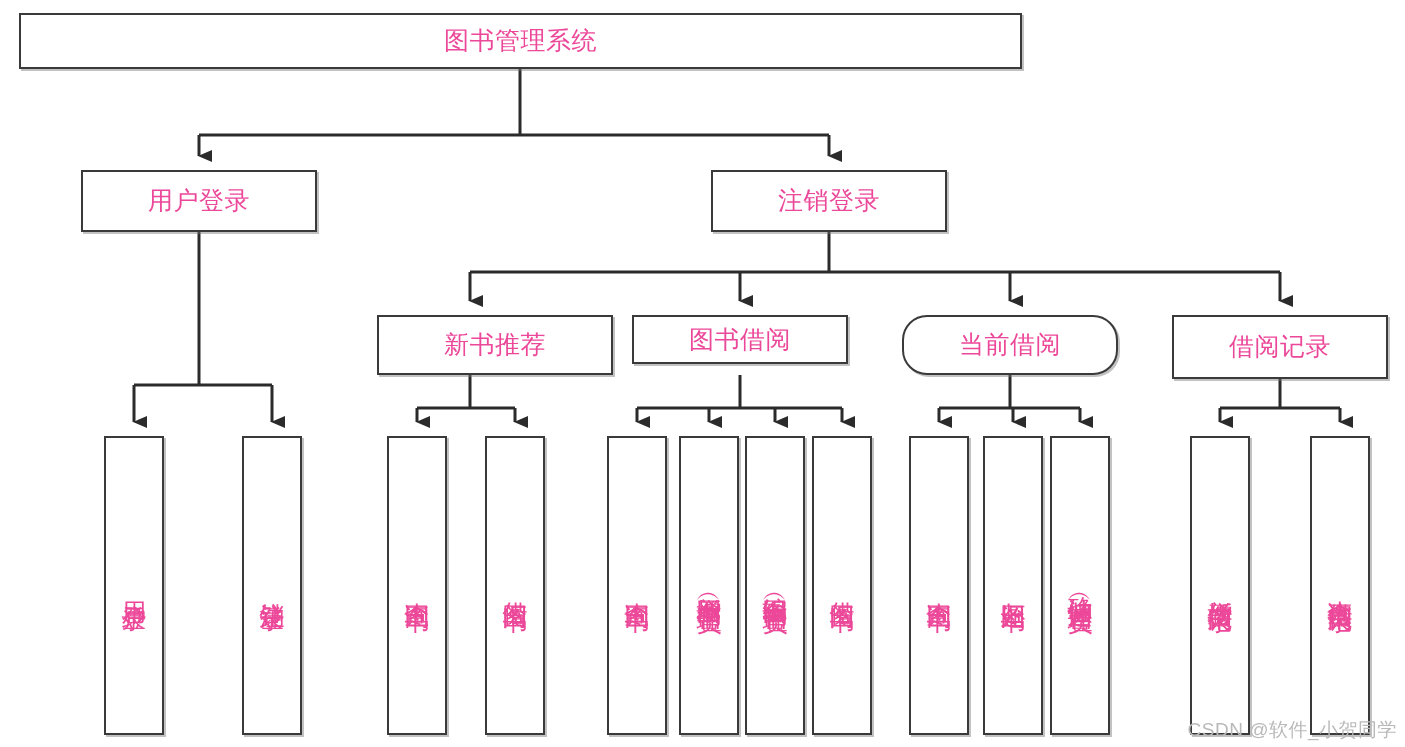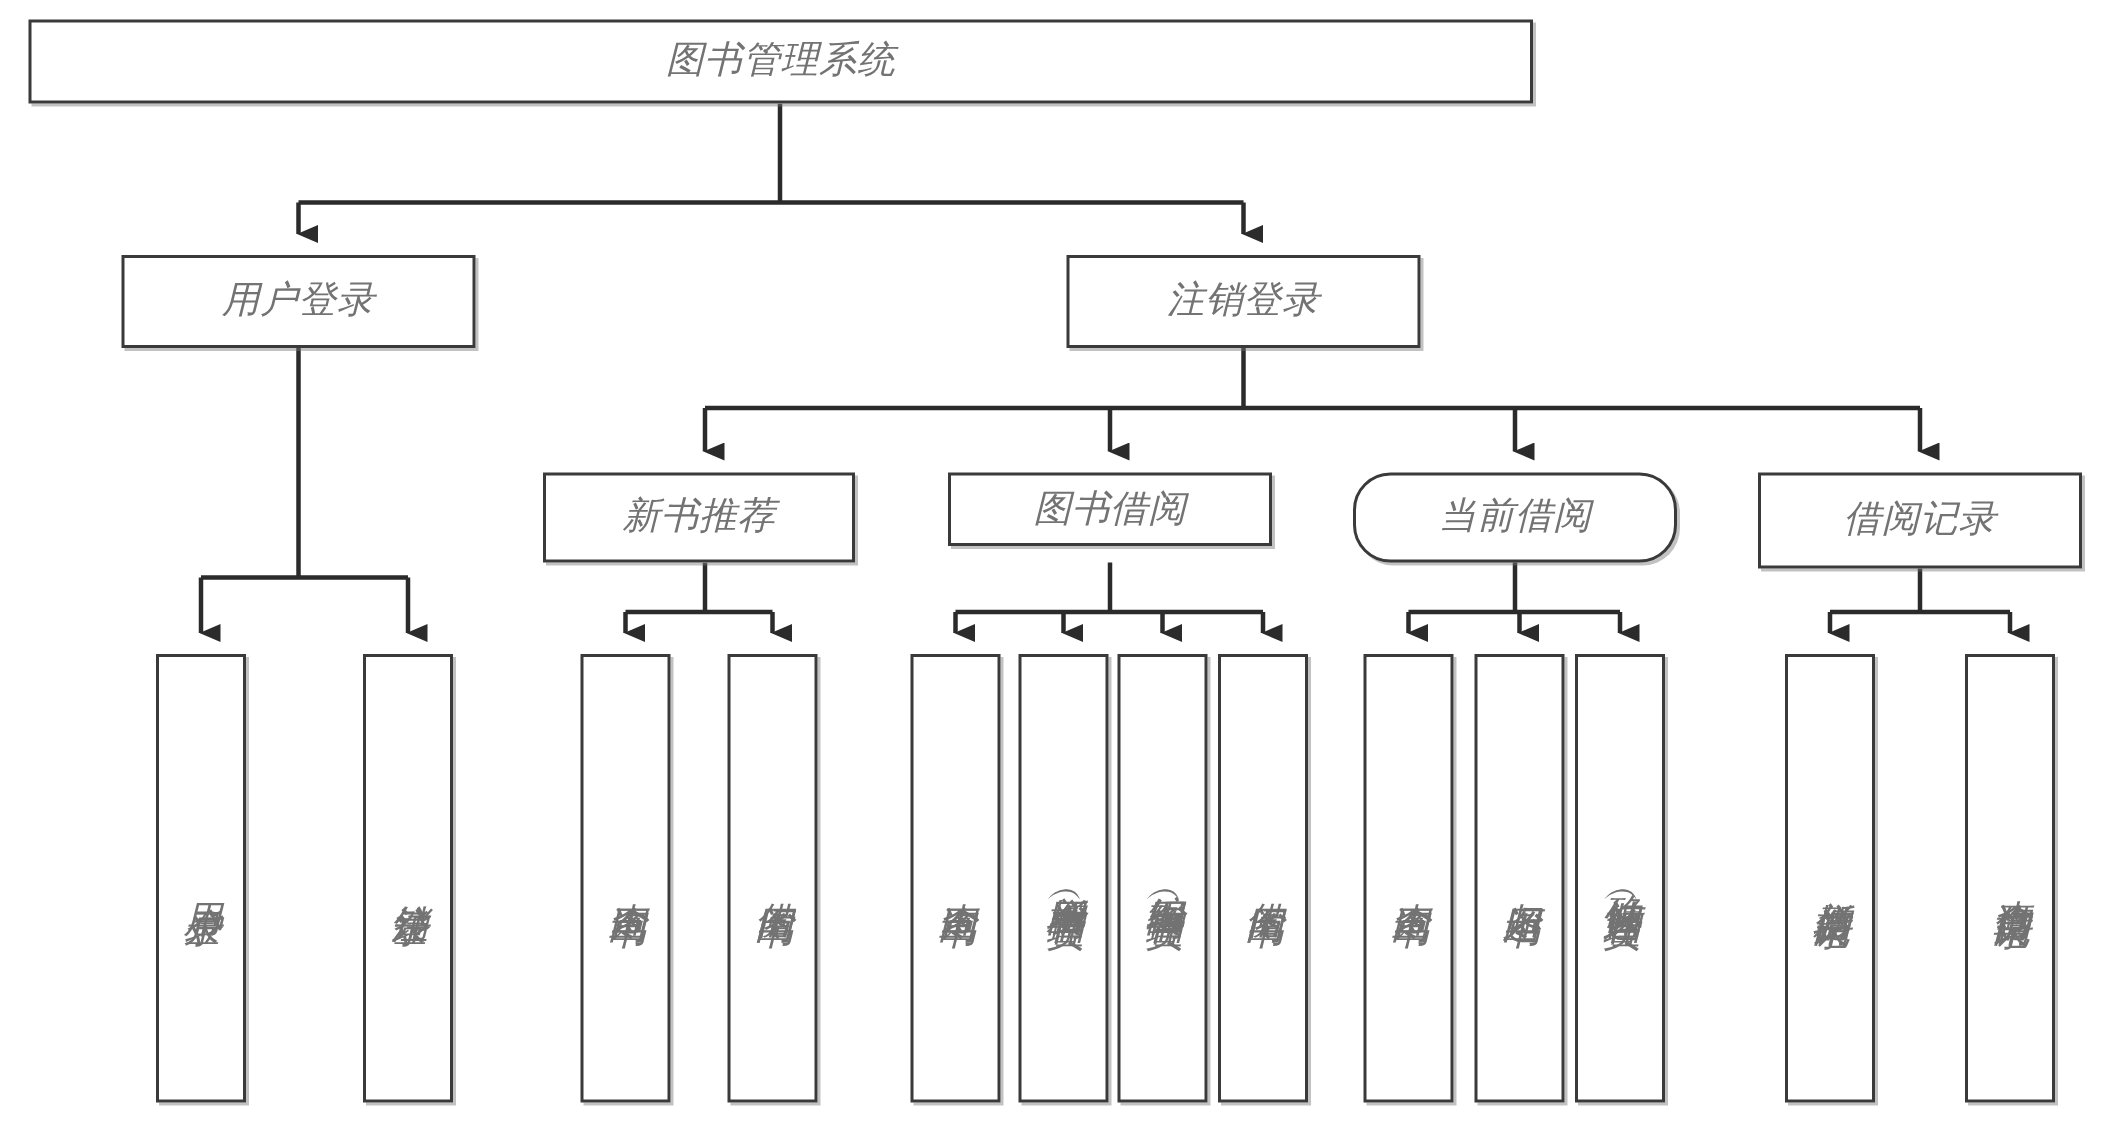--- a/index.html
+++ b/index.html
@@ -26,22 +26,21 @@
   }
   .node-box {
     position: absolute;
     box-sizing: border-box;
     background: #ffffff;
     border: 2px solid #3a3a3a;
     box-shadow: 2px 2px 0 rgba(120,120,120,0.45);
     display: flex;
     align-items: center;
     justify-content: center;
-    color: #737373;
-    font-style: italic;
+    color: #ec4899;
   }
   .node-label {
     display: block;
     text-align: center;
     line-height: 1.18;
     letter-spacing: 0.5px;
     white-space: nowrap;
   }
   .node-box.horizontal .node-label {
     font-size: 25px;
@@ -119,21 +118,21 @@
   <div id="node-layer">
       <div class="node-box horizontal" style="left: 19px; top: 13px; width: 1003px; height: 56px;">
         <span class="node-label">图书管理系统</span>
       </div>
       <div class="node-box horizontal" style="left: 81px; top: 170px; width: 236px; height: 62px;">
         <span class="node-label">用户登录</span>
       </div>
       <div class="node-box horizontal" style="left: 711px; top: 170px; width: 236px; height: 62px;">
         <span class="node-label">注销登录</span>
       </div>
-      <div class="node-box horizontal" style="left: 362px; top: 315px; width: 208px; height: 60px;">
+      <div class="node-box horizontal" style="left: 377px; top: 315px; width: 236px; height: 60px;">
         <span class="node-label">新书推荐</span>
       </div>
       <div class="node-box horizontal" style="left: 632px; top: 315px; width: 216px; height: 49px;">
         <span class="node-label">图书借阅</span>
       </div>
       <div class="node-box horizontal" style="left: 902px; top: 315px; width: 216px; height: 60px; border-radius: 25px;">
         <span class="node-label">当前借阅</span>
       </div>
       <div class="node-box horizontal" style="left: 1172px; top: 315px; width: 216px; height: 64px;">
         <span class="node-label">借阅记录</span>
@@ -172,13 +171,14 @@
         <span class="node-label">确认归还（管理员）</span>
       </div>
       <div class="node-box vertical" style="left: 1190px; top: 436px; width: 60px; height: 299px;">
         <span class="node-label">新增借阅记录</span>
       </div>
       <div class="node-box vertical" style="left: 1310px; top: 436px; width: 60px; height: 299px;">
         <span class="node-label">查询借阅记录</span>
       </div>
     </div>
 
+  <div class="watermark">CSDN @软件_小贺同学</div>
 </div>
 
 </body></html>

